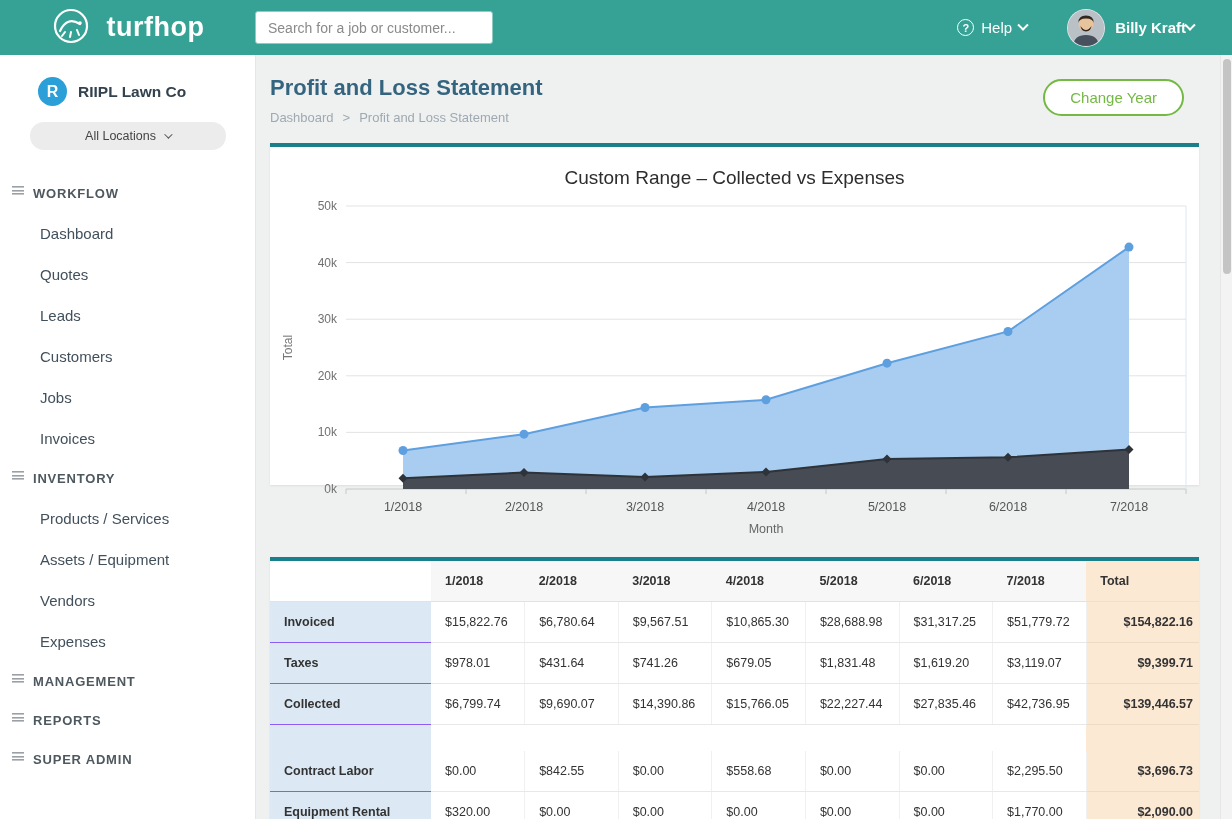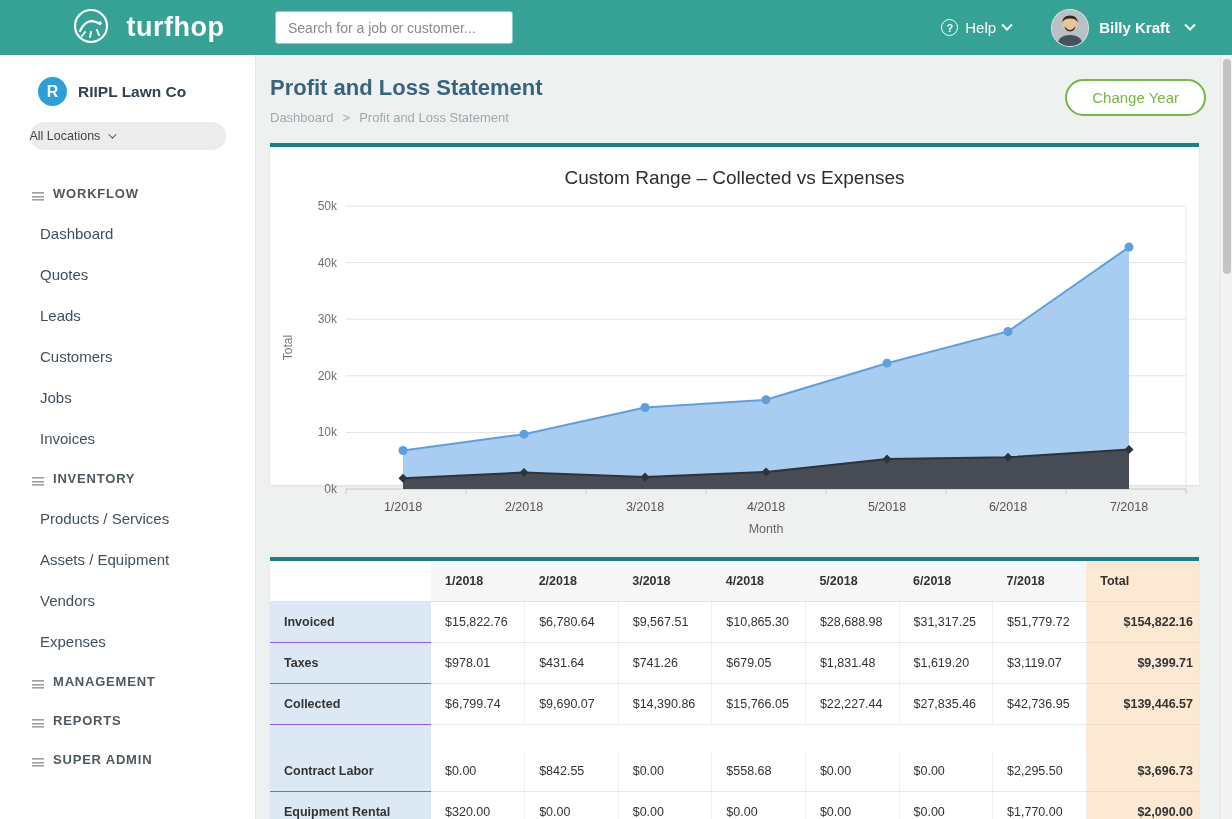--- a/index.html
+++ b/index.html
@@ -1,51 +1,51 @@
 <!DOCTYPE html>
 <html><head>
 <meta charset="utf-8">
 <style>
   * { box-sizing: border-box; margin: 0; padding: 0; }
   html,body { width:1232px; height:819px; overflow:hidden; }
   body { font-family:"Liberation Sans", sans-serif; background:#eff1f1; position:relative; }
 
   
   .topbar { position:absolute; top:0; left:0; width:1232px; height:55px; background:#35a295; display:flex; align-items:center; z-index:20; }
-  .logo-wrap { width:255px; display:flex; align-items:center; justify-content:center; gap:16px;margin-left:20px; }
+  .logo-wrap { width:255px; display:flex; align-items:center; justify-content:center; gap:16px; }
   .logo-text { color:#fff; font-size:27px; font-weight:700; letter-spacing:.5px; }
   .search-input { width:238px; height:33px; border:1px solid #8eccc2; border-radius:3px; padding:15px 12px; font-size:14px; color:#333; outline:none; font-family:"Liberation Sans", sans-serif; }
   .search-input::placeholder { color:#8a8a8a; }
   .topbar-right { margin-left:auto; display:flex; align-items:center; padding-right:38px; color:#fff; }
   .help-group { display:flex; align-items:center; gap:7px; margin-right:40px; cursor:pointer; }
   .help-circle { width:17px; height:17px; border:1.5px solid #fff; border-radius:50%; display:flex; align-items:center; justify-content:center; font-size:11px; font-weight:700; }
   .help-label { font-size:15px; }
   .chev { width:8px; height:8px; border-right:2px solid #fff; border-bottom:2px solid #fff; transform:rotate(45deg) translate(-2px,-2px); display:inline-block; }
   .avatar { width:38px; height:38px; border-radius:50%; overflow:hidden; background:#b9c1c6; margin-right:10px; flex:none; border:1px solid rgba(255,255,255,.6); }
-  .user-name { font-size:15px; font-weight:700; margin-right:16px; }
+  .user-name { font-size:15px; font-weight:700; margin-right:0; }
 
   
   .sidebar { position:absolute; top:55px; left:0; width:256px; bottom:0; background:#fff; border-right:1px solid #e4e6e7; z-index:10; }
   .company-row { display:flex; align-items:center; padding:22px 0 0 38px; }
   .r-badge { width:29px; height:29px; border-radius:50%; background:#2b9fd8; color:#fff; font-size:16px; font-weight:700; display:flex; align-items:center; justify-content:center; flex:none; }
   .company-name { margin-left:11px; font-size:15.5px; font-weight:700; color:#32424e; }
-  .locations-pill { margin:16px auto 0; width:196px; height:28px; background:#ececec; border-radius:14px; display:flex; align-items:center; justify-content:flex-start; gap:8px; font-size:12.5px; color:#444; cursor:pointer; }
+  .locations-pill { margin:16px auto 0; width:196px; height:28px; background:#ececec; border-radius:14px; display:flex; align-items:center; justify-content:center; gap:8px; font-size:12.5px; color:#444; cursor:pointer; }
   .chev-sm { width:6px; height:6px; border-right:1.6px solid #555; border-bottom:1.6px solid #555; transform:rotate(45deg) translateY(-2px); display:inline-block; }
   .nav { margin-top:24px; }
-  .section-header { display:flex; align-items:flex-end; padding:12px 0 12px 32px; color:#4e585f; font-size:13px; font-weight:700; letter-spacing:.8px; cursor:pointer; }
+  .section-header { display:flex; align-items:flex-start; padding:12px 0 12px 12px; color:#4e585f; font-size:13px; font-weight:700; letter-spacing:.8px; cursor:pointer; }
   .dash-icon { width:12px; height:9px; margin-right:9px; background:linear-gradient(#9aa0a5,#9aa0a5) 0 0/12px 1.6px no-repeat, linear-gradient(#9aa0a5,#9aa0a5) 0 3.6px/12px 1.6px no-repeat, linear-gradient(#9aa0a5,#9aa0a5) 0 7.2px/12px 1.6px no-repeat; }
   .nav-item { padding:12px 0 12px 40px; font-size:15px; color:#42505c; cursor:pointer; }
 
   
   .main { position:absolute; left:256px; top:55px; right:0; bottom:0; }
   .page-title { padding:20px 0 0 14px; font-size:22px; font-weight:600; color:#35647f; }
   .breadcrumb { display:flex; align-items:center; gap:9px; padding:9px 0 0 14px; font-size:13px; color:#9fa9b1; }
   .crumb { cursor:pointer; }
   .crumb-current { cursor:default; }
-  .change-year-btn { position:absolute; top:24px; right:26px; height:37px; padding:0 25px; background:#fff; border:2px solid #74b944; border-radius:19px; color:#74b944; font-size:15px; font-family:"Liberation Sans", sans-serif; cursor:pointer; }
+  .change-year-btn { position:absolute; top:24px; right:48px; height:37px; padding:0 25px; background:#fff; border:2px solid #74b944; border-radius:19px; color:#74b944; font-size:15px; font-family:"Liberation Sans", sans-serif; cursor:pointer; }
 
   .card { position:absolute; left:14px; width:929px; background:#fff; border-top:4px solid #187f8b; box-shadow:0 1px 2px rgba(0,0,0,.08); }
   .card-chart { top:88px; height:342px; }
   .chart-title { text-align:center; margin-top:20px; font-size:19px; font-weight:500; color:#2d2d2d; }
   #chart-svg { display:block; margin-top:2px; }
 
   .card-table { top:502px; height:420px; }
   table { width:100%; border-collapse:collapse; font-size:12.5px; color:#333; table-layout:fixed; }
   col.g-label { width:160px; } col.g-month { width:93px; } col.g-total { width:112px; }
   th, td { text-align:left; padding:13px 6px 13px 14px; overflow:hidden; white-space:nowrap; }

